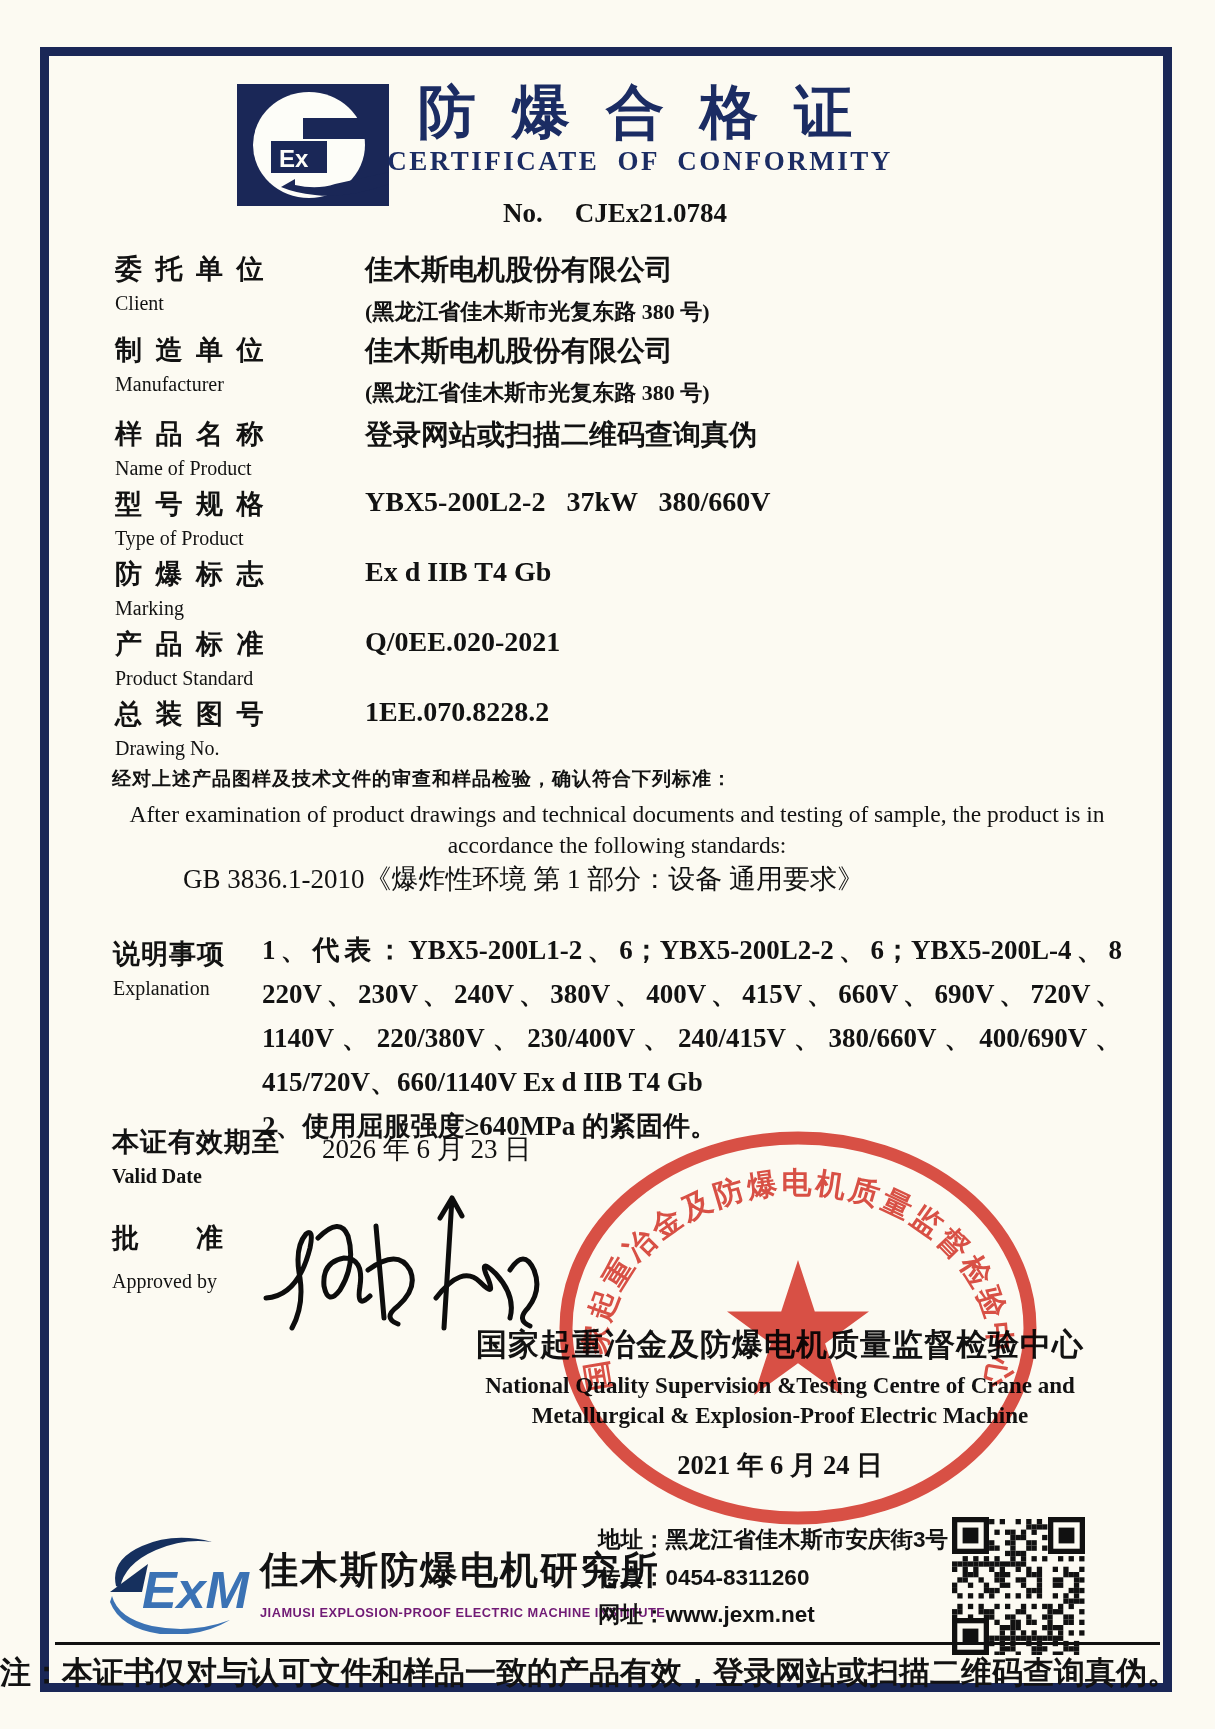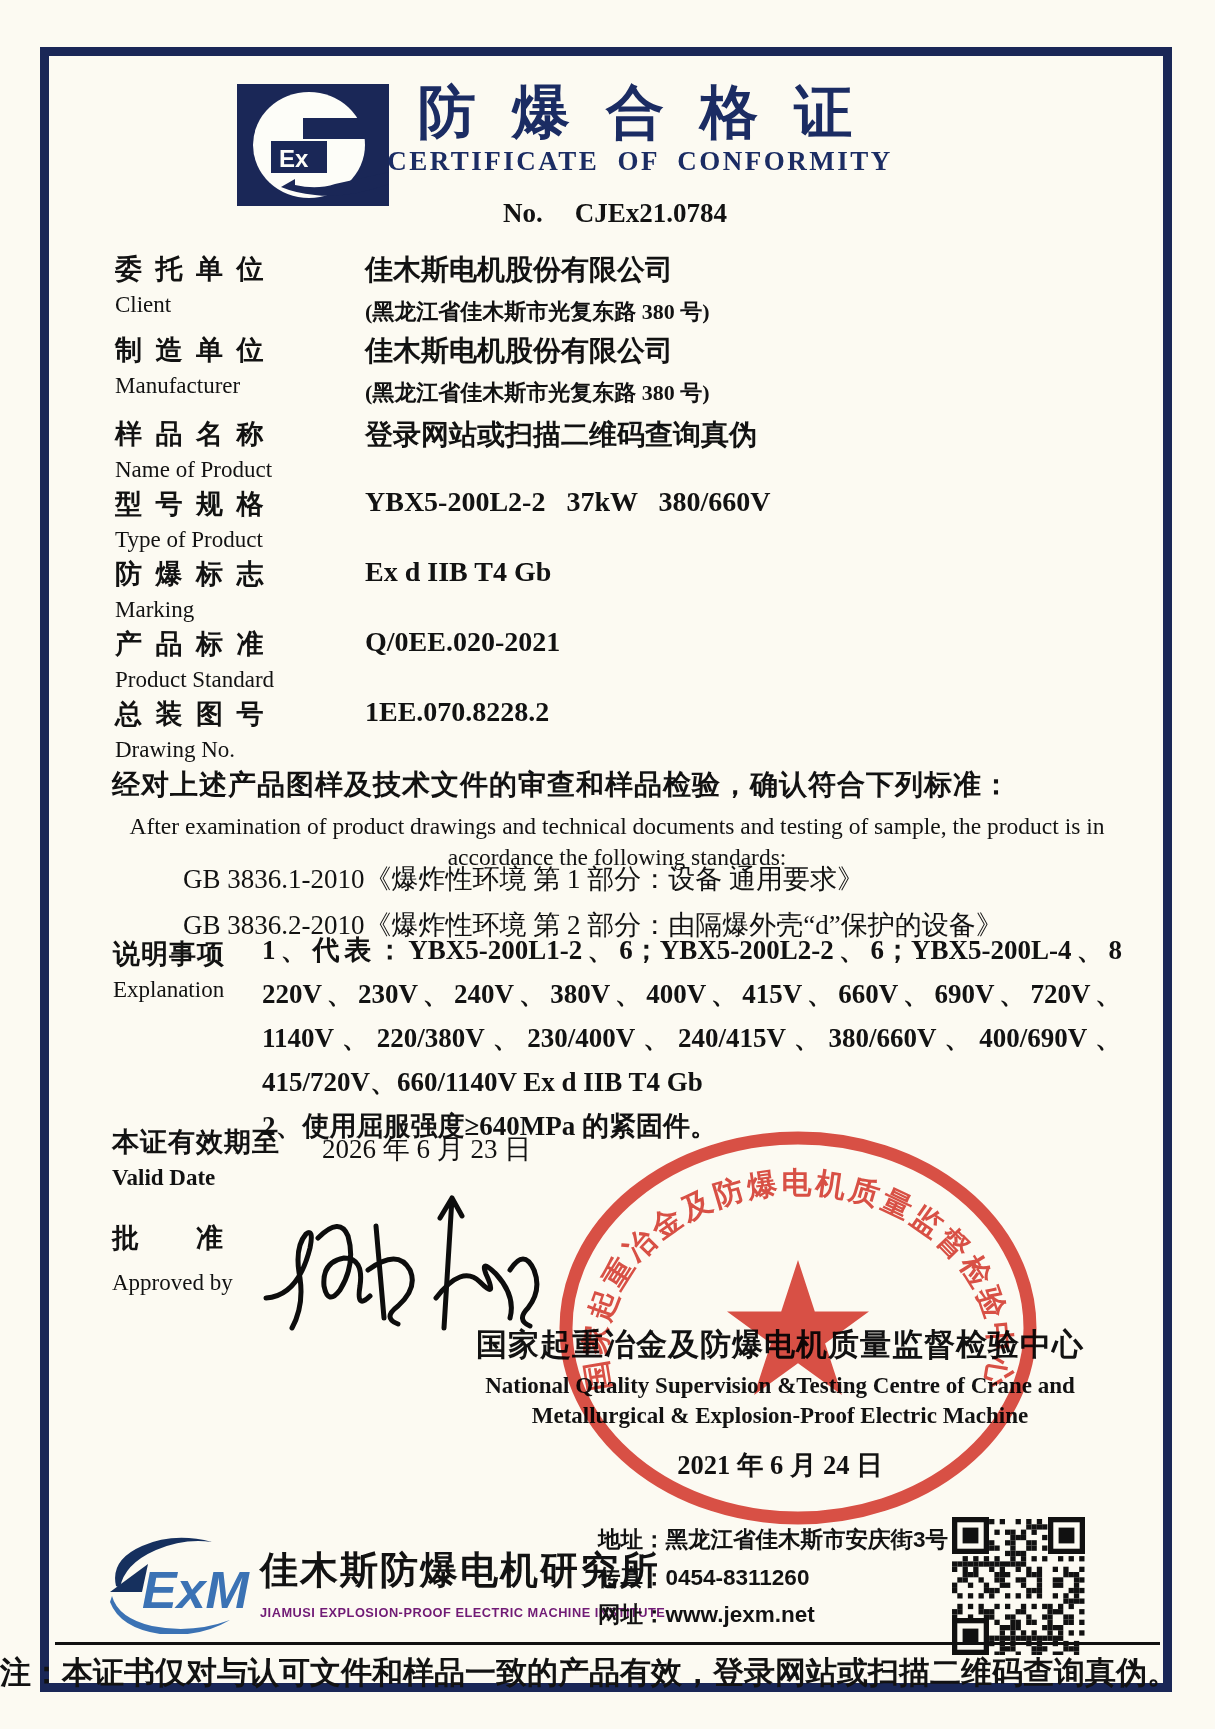--- a/index.html
+++ b/index.html
@@ -15,27 +15,27 @@
   .title-en{position:absolute;left:380px;top:146px;width:520px;text-align:center;
             font-weight:bold;font-size:27px;letter-spacing:2.5px;word-spacing:9px;color:#1b2c63;}
   .cert-no{position:absolute;left:380px;top:198px;width:470px;text-align:center;
            font-size:27px;font-weight:600;}
   .cert-no .num{margin-left:32px;margin-top:34px;}
   
   .row{position:absolute;left:115px;display:flex;}
   .flabel{width:250px;}
   .cn-label{font-family:"Liberation Sans","DejaVu Sans",sans-serif;font-weight:bold;
             font-size:27px;letter-spacing:3px;white-space:pre;}
-  .en-label{font-size:23px;margin-top:5px;}
+  .en-label{font-size:20px;margin-top:5px;}
   .fval .v{font-size:28px;font-weight:600;white-space:pre-wrap;}
   .fval .vn{font-size:22px;font-weight:600;margin-top:8px;}
   
   .stmt{position:absolute;left:112px;top:766px;width:1010px;}
   .stmt-cn{font-family:Liberation Serif, serif;font-weight:bold;
-           font-size:28px;letter-spacing:1px;}
+           font-size:19px;letter-spacing:1px;}
   .stmt-en{font-size:23.5px;line-height:31px;margin-top:7px;text-align:center;}
   .standards{position:absolute;left:160px;top:856px;font-size:27px;font-weight:500;line-height:46px;margin-left:23px;}
   
   .expl-label{position:absolute;left:113px;top:936px;}
   .expl-text{position:absolute;left:262px;top:928px;width:860px;font-size:27px;
              font-weight:700;line-height:44px;text-align:justify;}
   .expl-text p{margin:0;}
   
   .valid-label{position:absolute;left:112px;top:1124px;}
   .valid-value{position:absolute;left:322px;top:1131px;font-size:27px;font-weight:400;}
@@ -148,21 +148,20 @@
         <div class="v">1EE.070.8228.2</div>
       </div>
   </div>
 
   <div class="stmt">
     <div class="stmt-cn">经对上述产品图样及技术文件的审查和样品检验，确认符合下列标准：</div>
     <div class="stmt-en">After examination of product drawings and technical documents and testing of sample, the product is in accordance the following standards:</div>
   </div>
   <div class="standards">
     <div>GB 3836.1-2010《爆炸性环境 第 1 部分：设备 通用要求》</div>
-    <div>GB 3836.2-2010《爆炸性环境 第 2 部分：由隔爆外壳“d”保护的设备》</div>
   </div>
 
   <div class="expl-label">
     <div class="cn-label" style="letter-spacing:1px">说明事项</div>
     <div class="en-label">Explanation</div>
   </div>
   <div class="expl-text">
     <p>1、代表：YBX5-200L1-2、6；YBX5-200L2-2、6；YBX5-200L-4、8  220V、230V、240V、380V、400V、415V、660V、690V、720V、1140V、220/380V、230/400V、240/415V、380/660V、400/690V、415/720V、660/1140V  Ex d IIB T4 Gb</p>
     <p>2、使用屈服强度≥640MPa 的紧固件。</p>
   </div>

